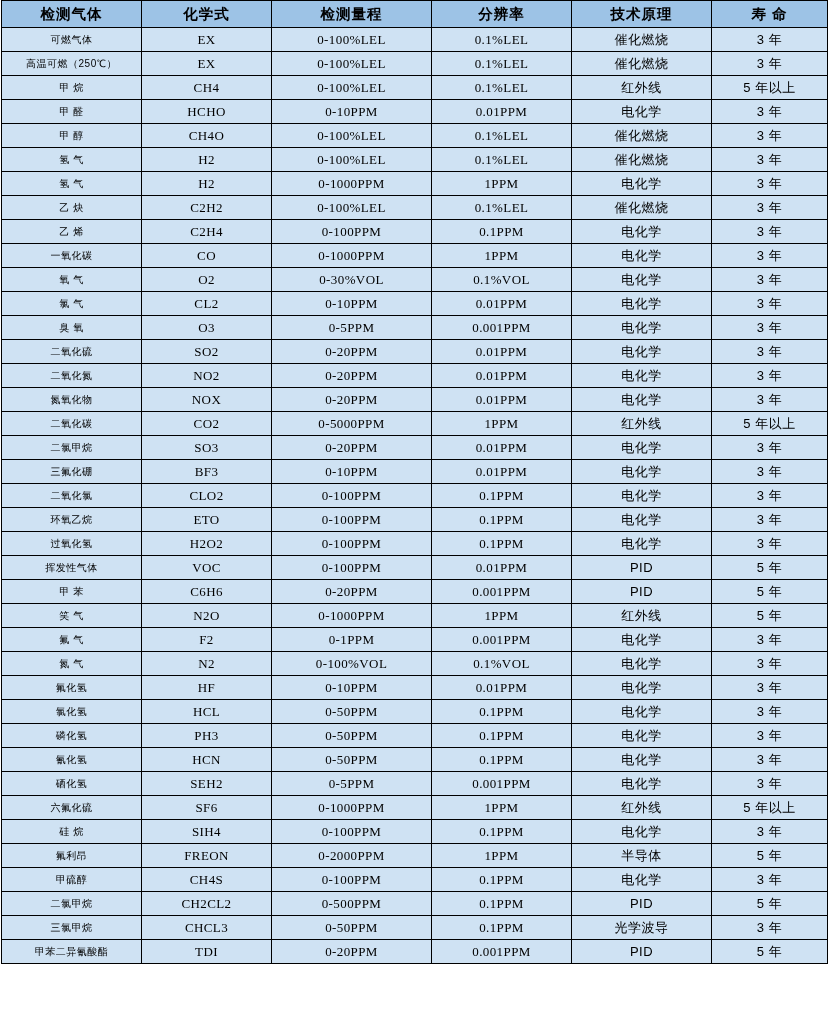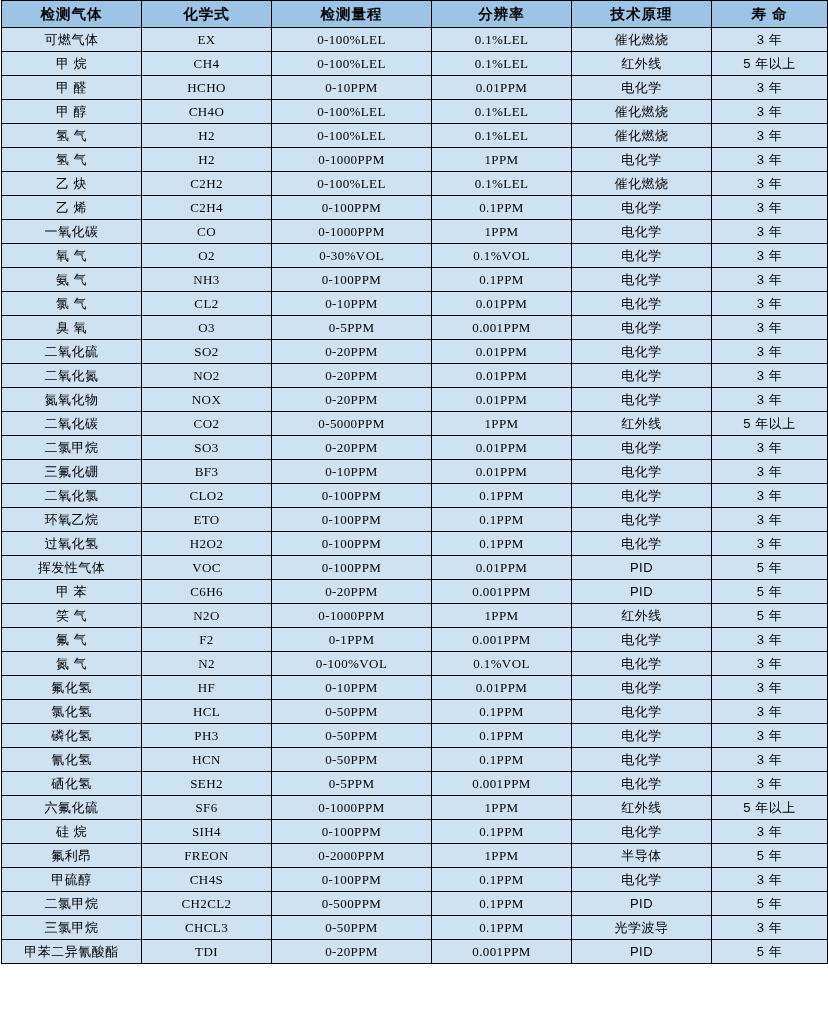--- a/index.html
+++ b/index.html
@@ -49,21 +49,21 @@
     letter-spacing: 1px;
     height: 26px;
     line-height: 26px;
   }
   table.gas-table tbody td {
     background: #cfe2f3;
     font-size: 13px;
     font-weight: normal;
   }
   table.gas-table tbody td.name {
-    font-size: 13px;
+    font-size: 10px;
     letter-spacing: 0.5px;
   }
   table.gas-table tbody td.formula,
   table.gas-table tbody td.range,
   table.gas-table tbody td.res {
     font-family: "Liberation Serif", serif;
     font-size: 13px;
     letter-spacing: 0.4px;
   }
   table.gas-table tbody td.tech,
@@ -98,20 +98,28 @@
     <tbody id="tbody">
         <tr>
           <td class="name">可燃气体</td>
           <td class="formula">EX</td>
           <td class="range">0-100%LEL</td>
           <td class="res">0.1%LEL</td>
           <td class="tech">催化燃烧</td>
           <td class="life">3 年</td>
         </tr>
         <tr>
+          <td class="name">高温可燃（250℃）</td>
+          <td class="formula">EX</td>
+          <td class="range">0-100%LEL</td>
+          <td class="res">0.1%LEL</td>
+          <td class="tech">催化燃烧</td>
+          <td class="life">3 年</td>
+        </tr>
+        <tr>
           <td class="name">甲 烷</td>
           <td class="formula">CH4</td>
           <td class="range">0-100%LEL</td>
           <td class="res">0.1%LEL</td>
           <td class="tech">红外线</td>
           <td class="life">5 年以上</td>
         </tr>
         <tr>
           <td class="name">甲 醛</td>
           <td class="formula">HCHO</td>
@@ -166,28 +174,20 @@
           <td class="range">0-1000PPM</td>
           <td class="res">1PPM</td>
           <td class="tech">电化学</td>
           <td class="life">3 年</td>
         </tr>
         <tr>
           <td class="name">氧 气</td>
           <td class="formula">O2</td>
           <td class="range">0-30%VOL</td>
           <td class="res">0.1%VOL</td>
-          <td class="tech">电化学</td>
-          <td class="life">3 年</td>
-        </tr>
-        <tr>
-          <td class="name">氨 气</td>
-          <td class="formula">NH3</td>
-          <td class="range">0-100PPM</td>
-          <td class="res">0.1PPM</td>
           <td class="tech">电化学</td>
           <td class="life">3 年</td>
         </tr>
         <tr>
           <td class="name">氯 气</td>
           <td class="formula">CL2</td>
           <td class="range">0-10PPM</td>
           <td class="res">0.01PPM</td>
           <td class="tech">电化学</td>
           <td class="life">3 年</td>

